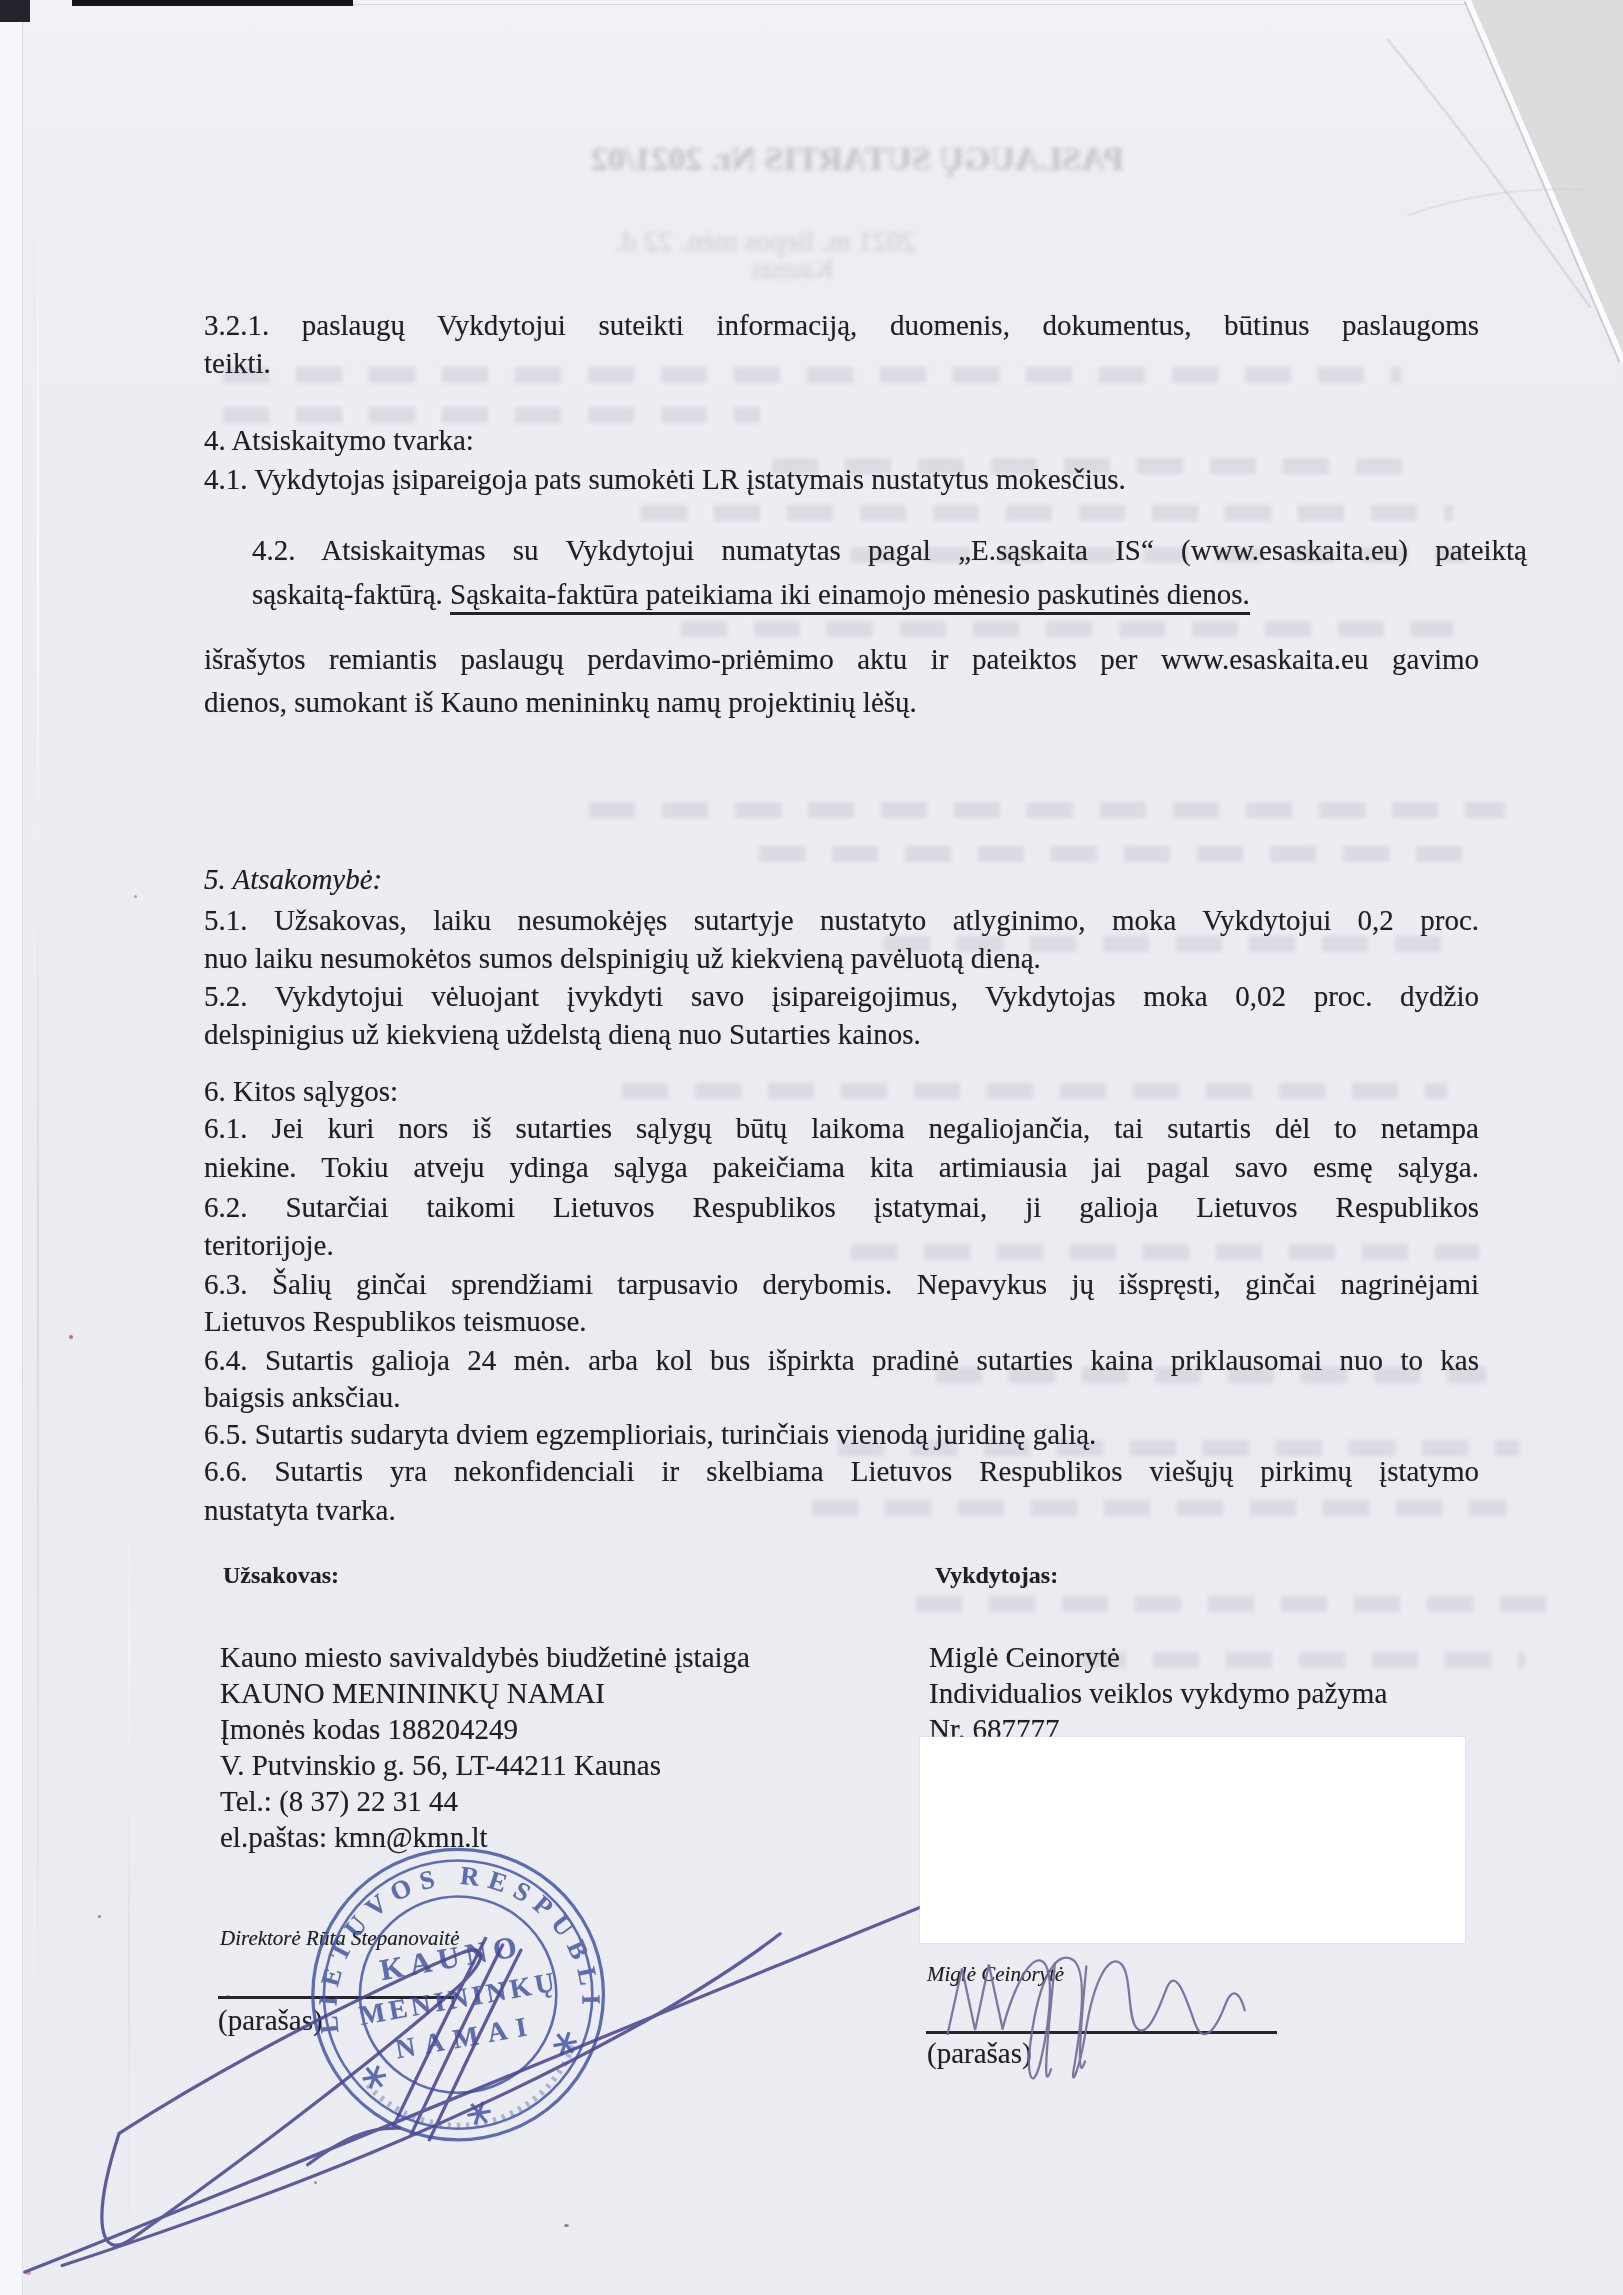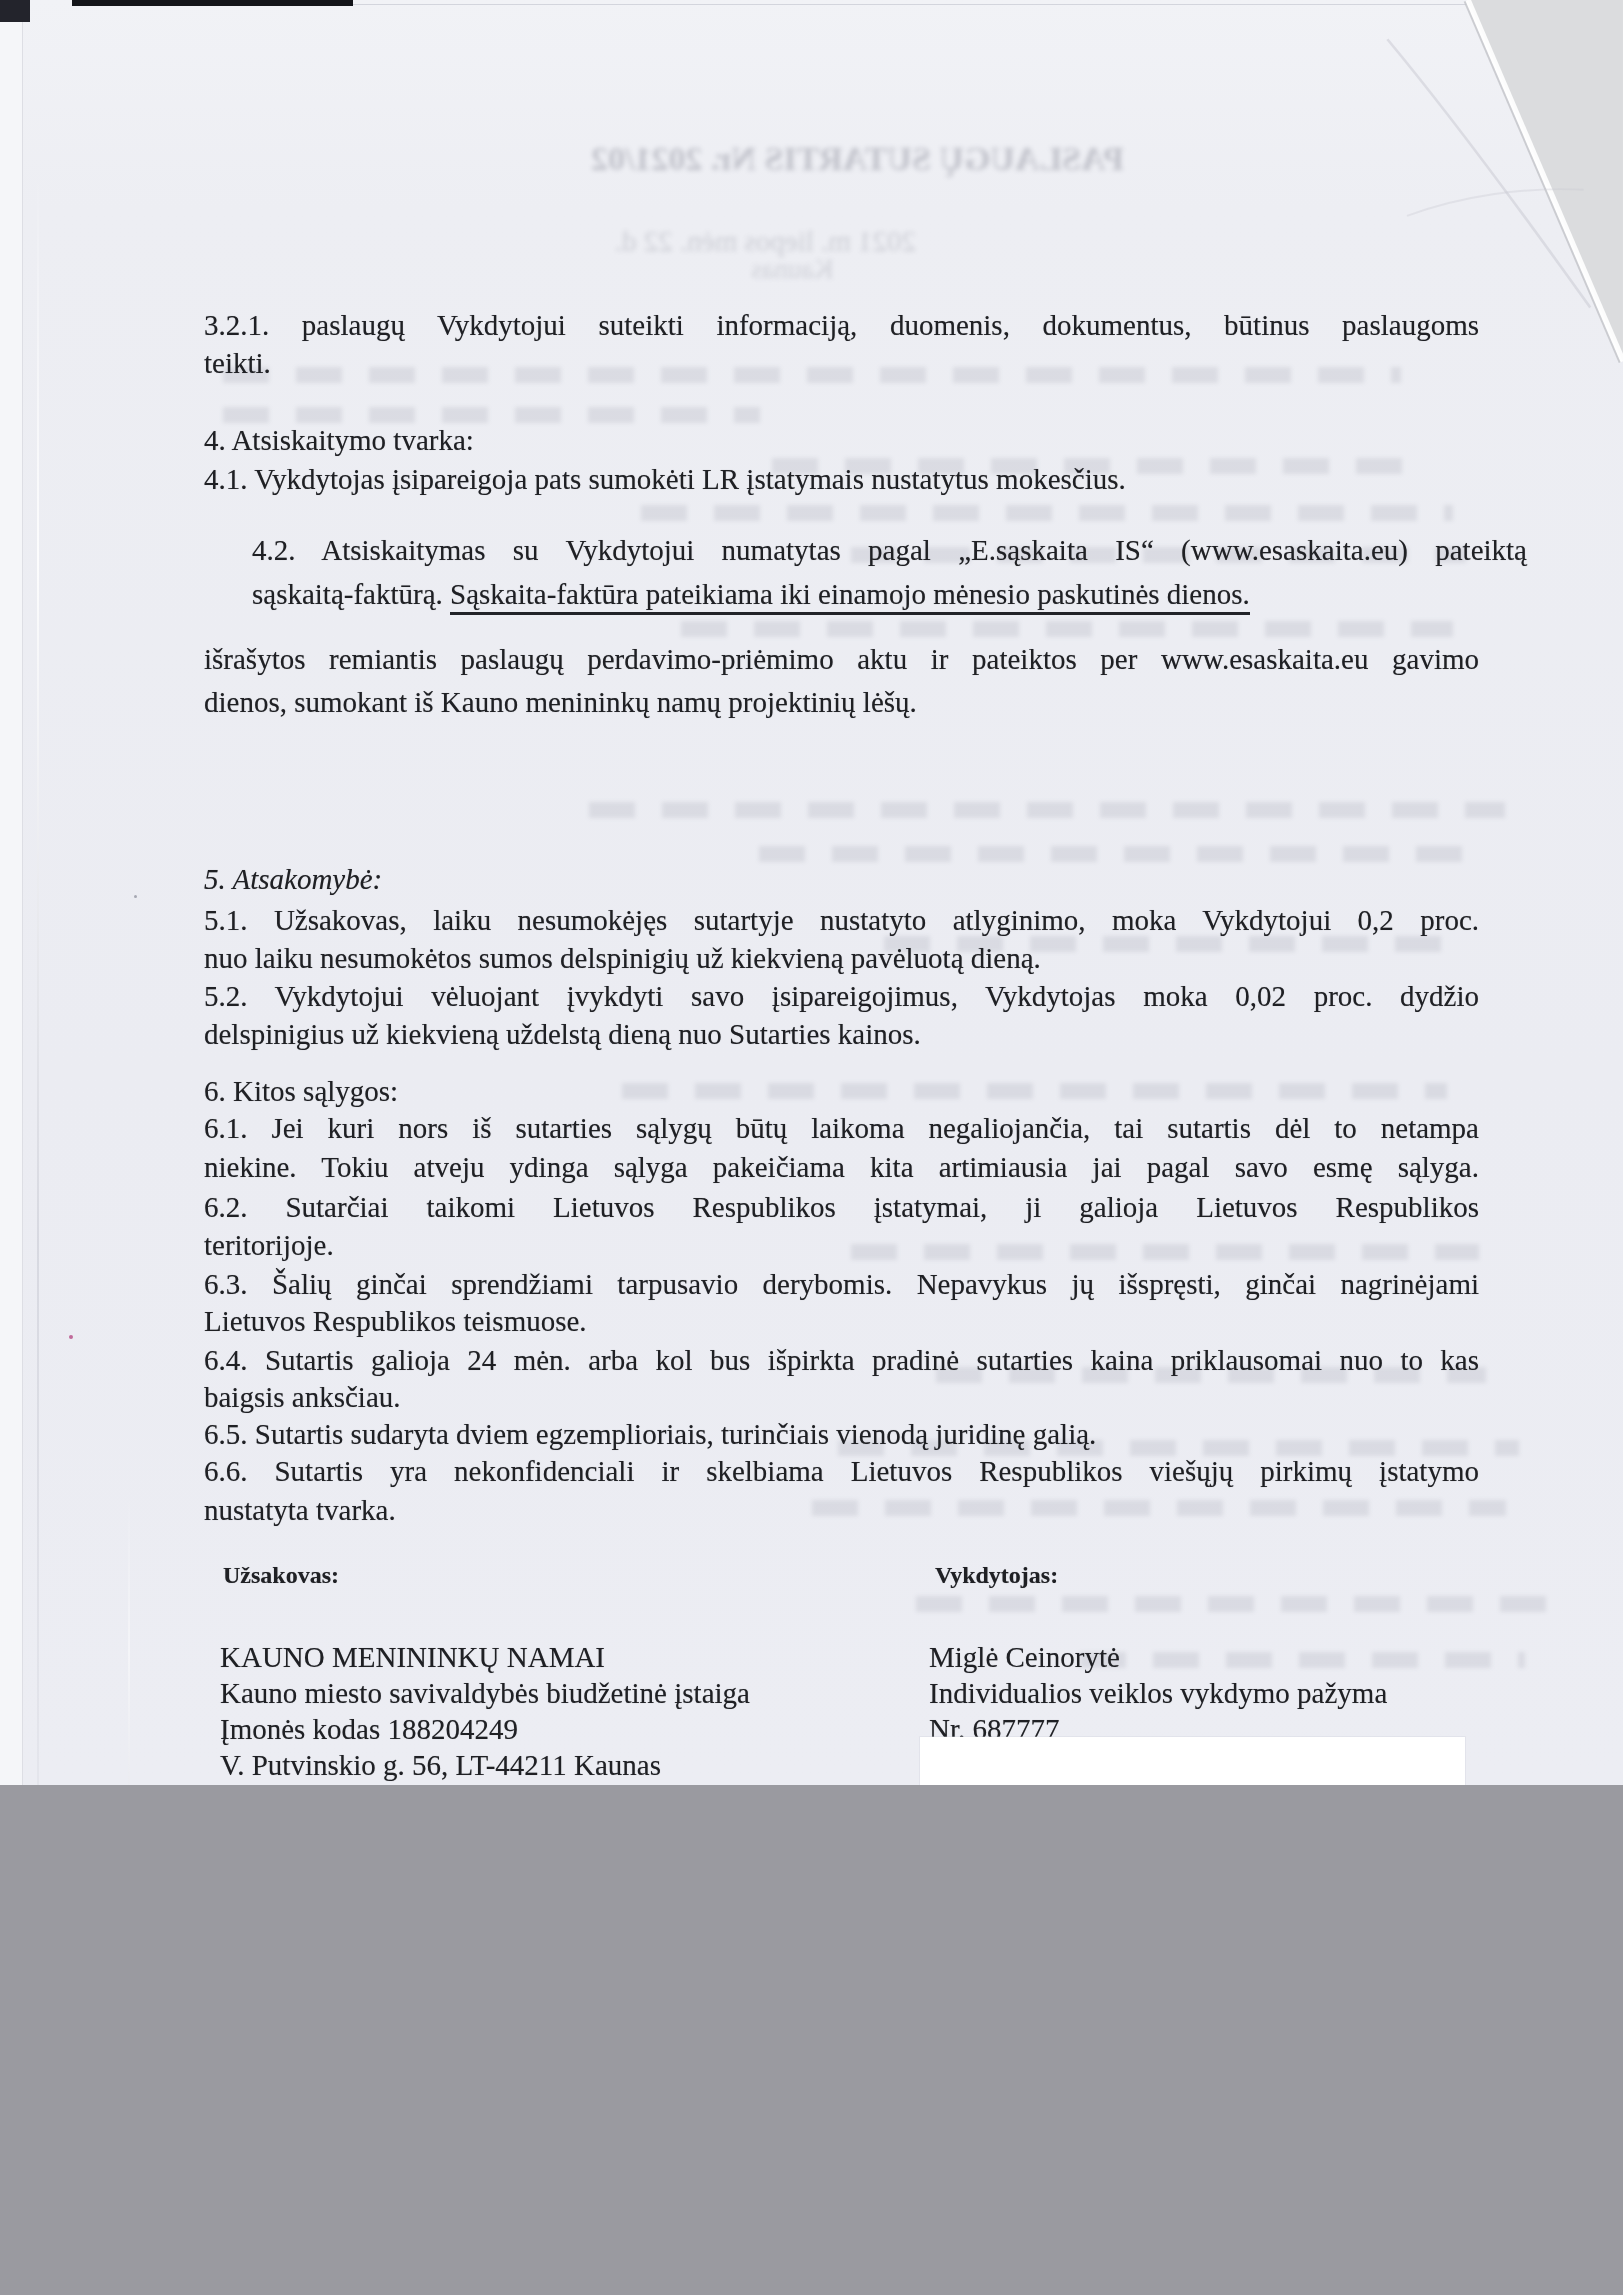--- a/index.html
+++ b/index.html
@@ -1,17 +1,17 @@
 <!DOCTYPE html>
 <html style="font-size:10.5px"><head>
 <meta charset="utf-8">
 <style>
   html,body{margin:0;padding:0;background:#9a9aa0;}
   .page{
-    position:relative;width:1623px;height:1785px;overflow:hidden;
+    position:relative;width:1623px;height:2295px;overflow:hidden;
     background:linear-gradient(180deg,#f1f2f6 0px,#edeef3 209px,#ebecf2 60%,#ecedf3 100%);
     font-family:"Liberation Serif","DejaVu Serif",serif;
     color:#1f2024;
     text-shadow:0 0 0.7px rgba(32,33,38,.45);
   }
   
   .scan-strip-left{position:absolute;left:0;top:0;width:22px;height:2295px;background:#f5f6f9;border-right:0.7px solid rgba(200,202,212,.55);}
   .top-dark-strip{position:absolute;left:72px;top:0;width:281px;height:5.9px;background:#14151a;}
   .top-dark-corner{position:absolute;left:0;top:0;width:30px;height:22px;background:#23242c;}
   .top-edge-line{position:absolute;left:353px;top:3.9px;width:1113px;height:1.3px;background:rgba(175,177,190,.45);}
@@ -127,22 +127,22 @@
   </div>
   <div class="clause" style="top:1452px;line-height:39px;">
     <div class="ln j">6.6. Sutartis yra nekonfidenciali ir skelbiama Lietuvos Respublikos viešųjų pirkimų įstatymo</div>
     <div class="ln">nustatyta tvarka.</div>
   </div>
 
   <div class="hdr" style="left:223px;top:1562px;">Užsakovas:</div>
   <div class="hdr" style="left:935px;top:1562px;">Vykdytojas:</div>
 
   <div class="blk" style="left:220px;top:1639px;">
+    <div>Kauno miesto savivaldybės biudžetinė įstaiga</div>
     <div>KAUNO MENININKŲ NAMAI</div>
-    <div>Kauno miesto savivaldybės biudžetinė įstaiga</div>
     <div>Įmonės kodas 188204249</div>
     <div>V. Putvinskio g. 56, LT-44211 Kaunas</div>
     <div>Tel.: (8 37) 22 31 44</div>
     <div>el.paštas: kmn@kmn.lt</div>
   </div>
 
   <div class="blk" style="left:929px;top:1639px;">
     <div>Miglė Ceinorytė</div>
     <div>Individualios veiklos vykdymo pažyma</div>
     <div>Nr. 687777</div>

